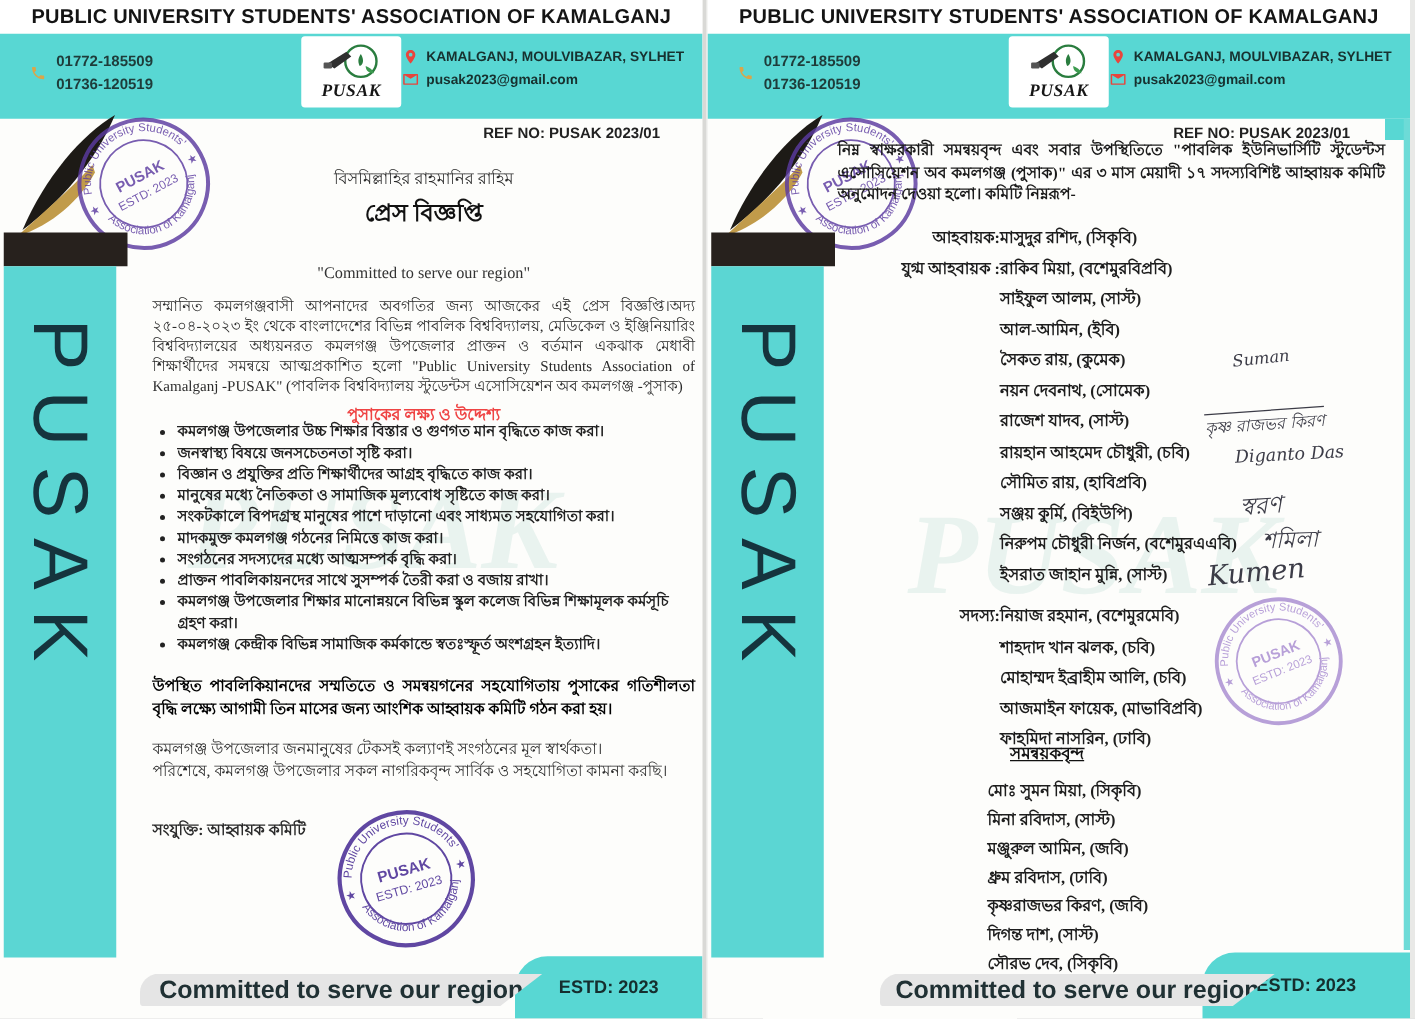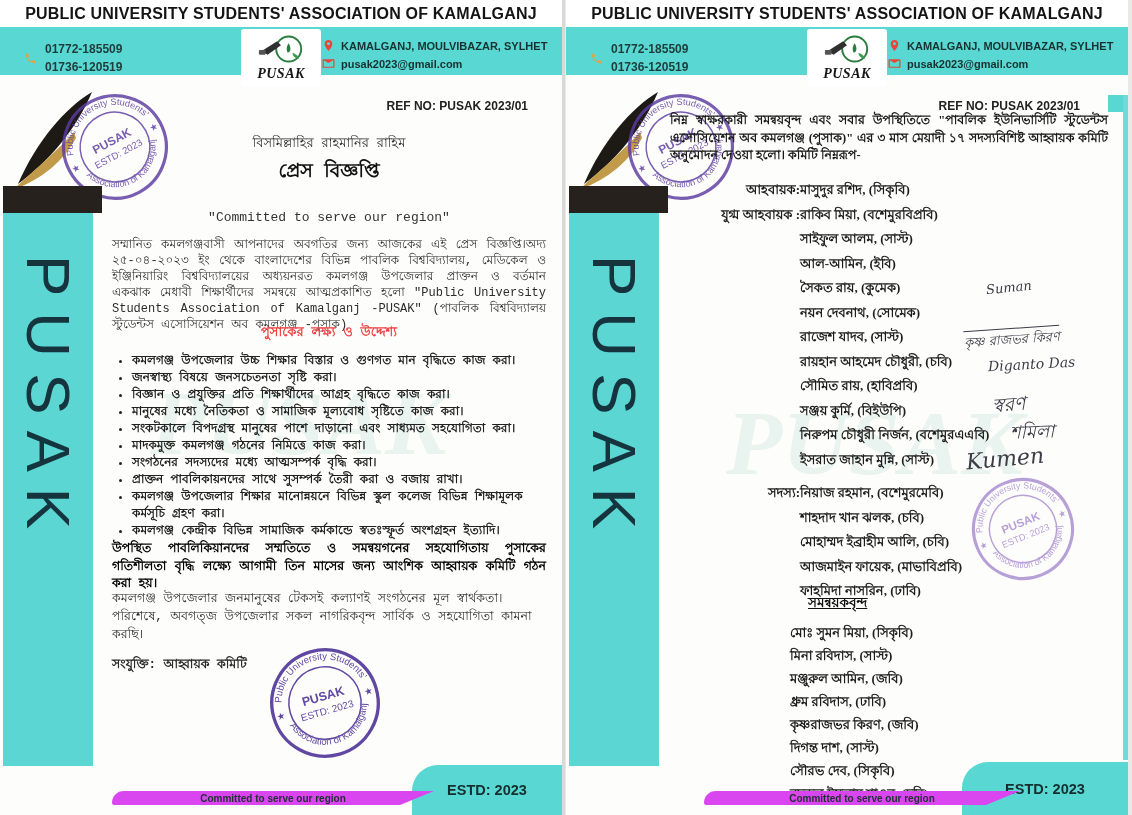--- a/index.html
+++ b/index.html
@@ -6,21 +6,21 @@
   .canvas{position:relative;width:1132px;height:815px;background:#e9e9e7;overflow:hidden;
           font-family:"Liberation Serif",serif;color:#2b2b2b;padding-left:18px;}
   .page{position:absolute;top:0;width:562px;height:815px;background:#fdfdfb;overflow:hidden;}
   .page.p1{left:0;border-right:3px solid #d9d9d6;}
   .page.p2{left:566px;}
 
   
   .title-strip{position:absolute;left:0;top:0;right:0;height:27px;background:#ffffff;
     display:flex;align-items:center;justify-content:center;
     font-family:"Liberation Sans",sans-serif;font-weight:800;font-size:16px;color:#141414;letter-spacing:.2px;white-space:nowrap;}
-  .teal-band{position:absolute;left:0;top:27px;right:0;height:48px;background:#58d7d3;}
+  .teal-band{position:absolute;left:0;top:27px;right:0;height:68px;background:#58d7d3;}
   .phone-group{position:absolute;left:24px;top:13px;display:flex;align-items:center;gap:8px;}
   .phone-nums{font-family:"Liberation Sans",sans-serif;font-weight:700;font-size:12px;color:#1e3c3a;line-height:1.5;}
   .logo-box{position:absolute;left:50%;transform:translateX(-50%);top:2px;width:80px;height:57px;background:#fff;
     border-radius:3px;display:flex;flex-direction:column;align-items:center;justify-content:center;gap:1px;}
   .logo-text{font-family:"Liberation Serif",serif;font-style:italic;font-weight:700;font-size:14px;color:#161616;letter-spacing:.5px;}
   .contact-right{position:absolute;left:322px;top:12px;display:flex;flex-direction:column;gap:5px;
     font-family:"Liberation Sans",sans-serif;font-weight:700;font-size:11px;color:#17312f;}
   .contact-row{display:flex;align-items:center;gap:6px;white-space:nowrap;}
   .icn{width:13px;height:13px;flex:0 0 auto;}
   .ref-no{position:absolute;top:99px;right:34px;font-family:"Liberation Sans",sans-serif;
@@ -36,27 +36,27 @@
     font-size:62px;letter-spacing:16px;color:#15343d;}
 
   
   .stamp{position:absolute;}
   .stamp svg{width:100%;height:100%;}
   .stamp-top{left:60px;top:92px;width:110px;height:110px;color:#5b3aa0;opacity:.82;transform:rotate(-28deg);}
   .stamp-bottom{left:268px;top:646px;width:114px;height:114px;color:#4b2f96;opacity:.88;transform:rotate(-16deg);}
   .stamp-right{left:404px;top:476px;width:106px;height:106px;color:#8a63c2;opacity:.6;transform:rotate(-22deg);}
 
   
-  .c1{position:absolute;left:112px;width:434px;font-family:Liberation Mono, monospace;}
+  .c1{position:absolute;left:122px;width:434px;}
   .bismillah{top:133px;text-align:center;font-size:13px;}
   .press-title{top:156px;text-align:center;font-weight:700;font-size:19px;color:#111;}
   .motto-line{top:210px;text-align:center;font-size:13px;color:#333;}
   .intro1{top:237px;text-align:justify;font-size:12px;line-height:1.34;}
   .goals-title{top:322px;text-align:center;font-weight:700;font-size:13px;color:#ef4444;}
-  .goals{top:337px;margin-top:16px;}
+  .goals{top:337px;}
   .goals ul{margin:0;padding-left:20px;font-size:12px;line-height:1.42;font-weight:600;color:#222;}
   .para2{top:541px;font-weight:700;font-size:12.5px;line-height:1.4;text-align:justify;color:#000000;}
   .para3{top:590px;font-size:12.5px;line-height:1.45;}
   .attach{top:655px;font-size:12.5px;font-weight:600;}
 
   
   .c2-intro{position:absolute;left:104px;top:112px;width:438px;text-align:justify;
     font-weight:700;font-size:12.5px;line-height:1.4;color:#1a1a1a;}
   .committee{position:absolute;left:130px;top:178px;font-size:13px;font-weight:600;color:#1d1d1d;}
   .crow{line-height:24.5px;white-space:nowrap;}
@@ -81,23 +81,23 @@
   .wm{position:absolute;font-family:"Liberation Serif",serif;font-style:italic;font-weight:700;
     color:rgba(130,195,180,.16);pointer-events:none;}
   .wm1{left:150px;top:370px;font-size:92px;}
   .wm2{left:160px;top:390px;font-size:92px;}
 
   
   .footer-teal{position:absolute;right:0;bottom:0;width:150px;height:50px;background:#58d7d3;
     border-top-left-radius:26px;display:flex;align-items:center;justify-content:center;
     font-family:"Liberation Sans",sans-serif;font-weight:700;font-size:14.5px;color:#152e2e;}
   .p2 .footer-teal{width:166px;height:53px;}
-  .footer-ribbon{position:absolute;bottom:10px;height:14px;background:#d946ef;
+  .footer-ribbon{position:absolute;bottom:10px;height:26px;background:#e5e5e5;
     display:flex;align-items:center;justify-content:center;
-    font-family:"Liberation Sans",sans-serif;font-weight:700;font-size:10px;color:#203134;
+    font-family:"Liberation Sans",sans-serif;font-weight:700;font-size:20px;color:#203134;
     clip-path:polygon(0 0,100% 0,calc(100% - 34px) 100%,0 100%);border-radius:15px 0 0 3px;}
   .p1 .footer-ribbon{left:112px;width:322px;}
   .p2 .footer-ribbon{left:138px;width:316px;}
 
   .edge-strip{position:absolute;right:0;top:95px;width:5px;height:665px;background:#6ddbd7;}
 </style>
 </head>
 <body>
 
 <svg width="0" height="0" style="position:absolute">
@@ -201,21 +201,21 @@
           <li>মাদকমুক্ত কমলগঞ্জ গঠনের নিমিত্তে কাজ করা।</li>
           <li>সংগঠনের সদস্যদের মধ্যে আত্মসম্পর্ক বৃদ্ধি করা।</li>
           <li>প্রাক্তন পাবলিকায়নদের সাথে সুসম্পর্ক তৈরী করা ও বজায় রাখা।</li>
           <li>কমলগঞ্জ উপজেলার শিক্ষার মানোন্নয়নে বিভিন্ন স্কুল কলেজ বিভিন্ন শিক্ষামূলক কর্মসূচি গ্রহণ করা।</li>
           <li>কমলগঞ্জ কেন্দ্রীক বিভিন্ন সামাজিক কর্মকান্ডে স্বতঃস্ফূর্ত অংশগ্রহন ইত্যাদি।</li>
         </ul>
     </div>
     <div class="c1 para2" style="position:absolute;">উপস্থিত পাবলিকিয়ানদের সম্মতিতে ও সমন্বয়গনের সহযোগিতায় পুসাকের গতিশীলতা বৃদ্ধি লক্ষ্যে আগামী তিন মাসের জন্য আংশিক আহ্বায়ক কমিটি গঠন করা হয়।</div>
     <div class="c1 para3" style="position:absolute;">
       <div>কমলগঞ্জ উপজেলার জনমানুষের টেকসই কল্যাণই সংগঠনের মূল স্বার্থকতা।</div>
-      <div>পরিশেষে, অবগত্জ উপজেলার সকল নাগরিকবৃন্দ সার্বিক ও সহযোগিতা কামনা করছি।</div>
+      <div>পরিশেষে, কমলগঞ্জ উপজেলার সকল নাগরিকবৃন্দ সার্বিক ও সহযোগিতা কামনা করছি।</div>
     </div>
     <div class="c1 attach" style="position:absolute;">সংযুক্তি: আহ্বায়ক কমিটি</div>
 
     <div class="stamp stamp-bottom">
       <svg viewBox="0 0 120 120">
         <circle cx="60" cy="60" r="56" fill="none" stroke="currentColor" stroke-width="3.5"></circle>
         <circle cx="60" cy="60" r="38" fill="none" stroke="currentColor" stroke-width="1.6"></circle>
         <path id="a2t" d="M14,60 A46,46 0 0 1 106,60" fill="none"></path>
         <path id="a2b" d="M16,60 A44,44 0 0 0 104,60" fill="none"></path>
         <text fill="currentColor" font-size="10" font-family="Liberation Sans,sans-serif"><textPath href="#a2t" startOffset="50%" text-anchor="middle">Public University Students'</textPath></text>

